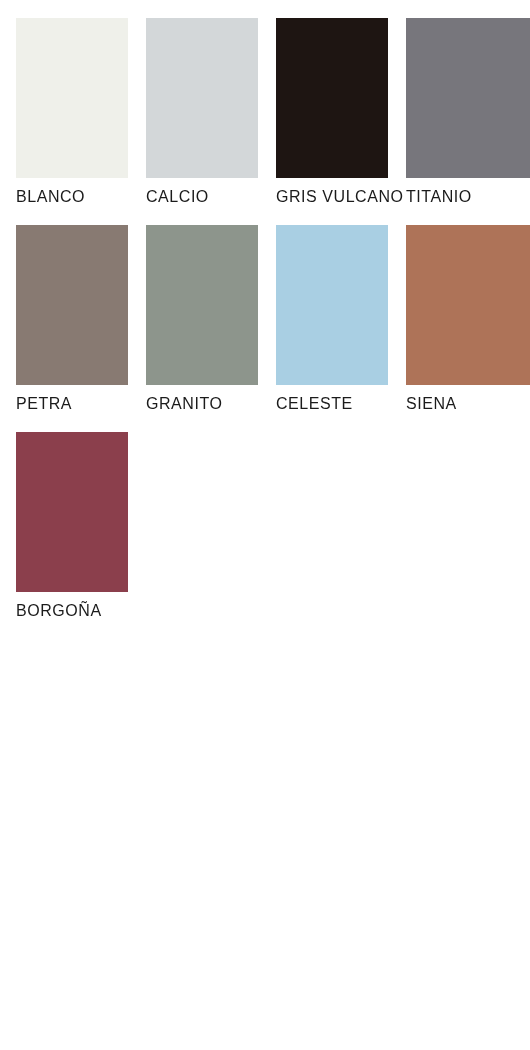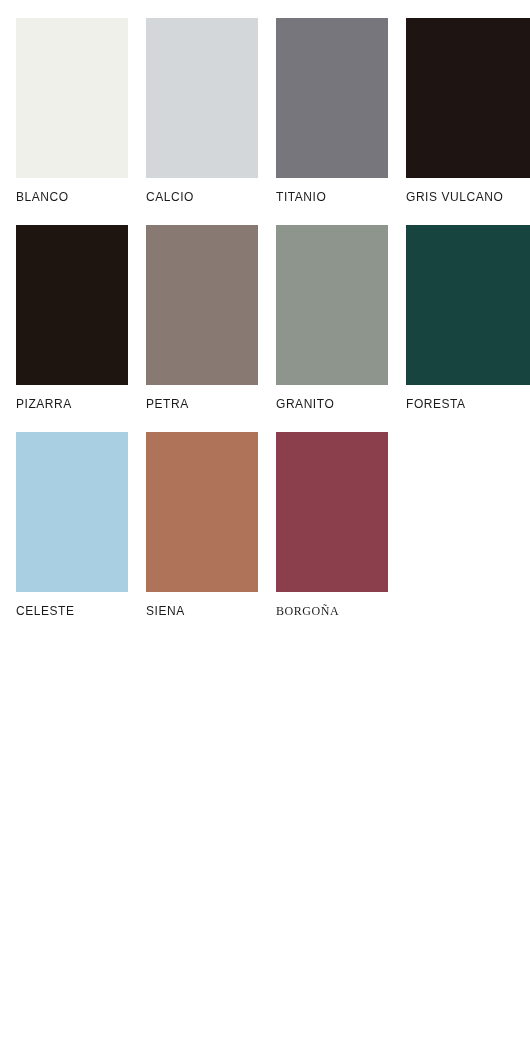--- a/index.html
+++ b/index.html
@@ -50,21 +50,21 @@
   }
 
   
   .swatch-cell:nth-child(4n) .swatch-chip {
     width: 128px;
   }
 
   .swatch-label {
     margin-top: 12px;
     font-family: "Liberation Sans", sans-serif;
-    font-size: 12px;
+    font-size: 16px;
     line-height: 14px;
     letter-spacing: 0.55px;
     color: #1b1b1b;
     white-space: nowrap;
     text-transform: uppercase;
   }
 </style>
 </head>
 <body style="background: rgb(255, 255, 255);">
 
@@ -72,49 +72,41 @@
   <div class="swatch-grid">
       <div class="swatch-cell">
         <div class="swatch-chip" style="background-color: rgb(239, 240, 234);"></div>
         <div class="swatch-label" style="color: rgb(27, 27, 27);">BLANCO</div>
       </div>
       <div class="swatch-cell">
         <div class="swatch-chip" style="background-color: rgb(211, 215, 217);"></div>
         <div class="swatch-label" style="color: rgb(27, 27, 27);">CALCIO</div>
       </div>
       <div class="swatch-cell">
-        <div class="swatch-chip" style="background-color: rgb(119, 118, 124);"></div>
-        <div class="swatch-label" style="color: rgb(27, 27, 27);">TITANIO</div>
-      </div>
-      <div class="swatch-cell">
         <div class="swatch-chip" style="background-color: rgb(30, 21, 18);"></div>
         <div class="swatch-label" style="color: rgb(27, 27, 27);">GRIS VULCANO</div>
       </div>
       <div class="swatch-cell">
-        <div class="swatch-chip" style="background-color: rgb(30, 20, 16);"></div>
-        <div class="swatch-label" style="color: rgb(27, 27, 27);">PIZARRA</div>
+        <div class="swatch-chip" style="background-color: rgb(119, 118, 124);"></div>
+        <div class="swatch-label" style="color: rgb(27, 27, 27);">TITANIO</div>
       </div>
       <div class="swatch-cell">
         <div class="swatch-chip" style="background-color: rgb(136, 122, 114);"></div>
         <div class="swatch-label" style="color: rgb(27, 27, 27);">PETRA</div>
       </div>
       <div class="swatch-cell">
         <div class="swatch-chip" style="background-color: rgb(141, 149, 140);"></div>
         <div class="swatch-label" style="color: rgb(27, 27, 27);">GRANITO</div>
-      </div>
-      <div class="swatch-cell">
-        <div class="swatch-chip" style="background-color: rgb(24, 68, 63);"></div>
-        <div class="swatch-label" style="color: rgb(27, 27, 27);">FORESTA</div>
       </div>
       <div class="swatch-cell">
         <div class="swatch-chip" style="background-color: rgb(169, 207, 227);"></div>
         <div class="swatch-label" style="color: rgb(27, 27, 27);">CELESTE</div>
       </div>
       <div class="swatch-cell">
         <div class="swatch-chip" style="background-color: rgb(174, 115, 88);"></div>
         <div class="swatch-label" style="color: rgb(27, 27, 27);">SIENA</div>
       </div>
       <div class="swatch-cell">
         <div class="swatch-chip" style="background-color: rgb(139, 63, 76);"></div>
-        <div class="swatch-label" style="color: rgb(27, 27, 27); font-family: Liberation Serif, serif;">BORGOÑA</div>
+        <div class="swatch-label" style="color: rgb(27, 27, 27);">BORGOÑA</div>
       </div>
     </div>
 </div>
 
 </body></html>

